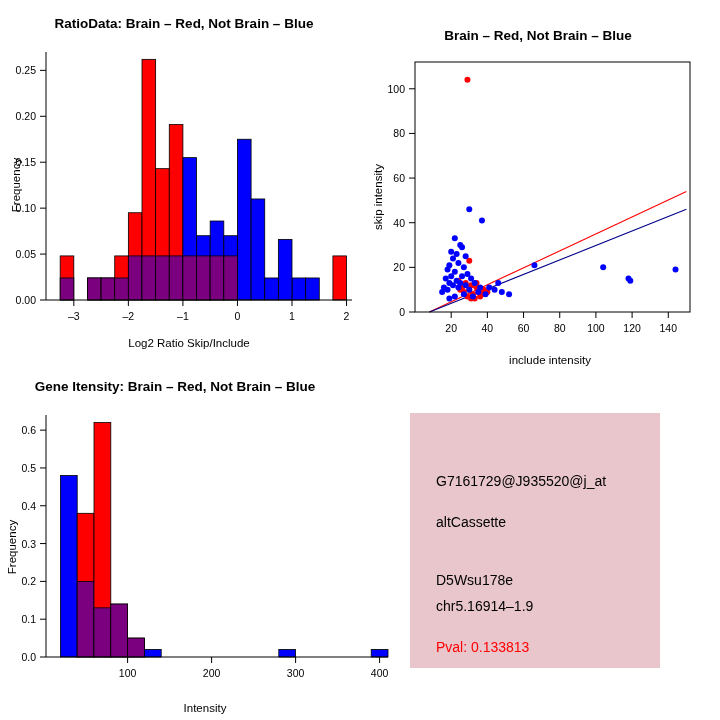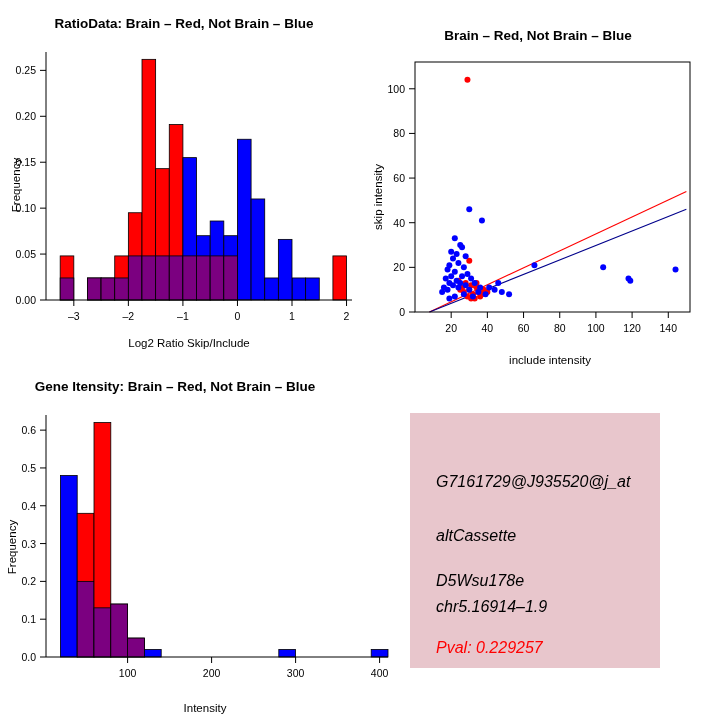--- a/index.html
+++ b/index.html
@@ -17,24 +17,23 @@
 
   
   #info-box {
     left:410px; top:413px;
     width:250px; height:255px;
     background:#e8c6cc;
   }
   #info-box .line {
     position:absolute;
     left:26px;
-    font-size:16px;
+    font-size:14px;
     color:#000;
     white-space:nowrap;
-    font-style:italic;
   }
   #info-box .line.pval { color:#ff0000; }
 </style>
 </head>
 <body>
 
 <div class="panel" id="panel-hist-ratio" style="left:4px; top:0; width:360px; height:360px;">
   <svg width="360" height="360" viewBox="0 0 360 360">
     <text id="t1" x="180" y="28" text-anchor="middle" font-size="13.5" font-weight="bold">RatioData: Brain – Red, Not Brain – Blue</text>
     <g id="p1-bars">
@@ -255,17 +254,17 @@
         <line x1="46" y1="73.125" x2="40" y2="73.125" stroke="#000" stroke-width="1"></line>
         <text x="36" y="77.125" font-size="10.5" fill="#000" text-anchor="end">0.6</text>
       </g>
     <text id="x3" x="205" y="355" text-anchor="middle" font-size="11.5">Intensity</text>
     <text id="y3" x="16" y="190" text-anchor="middle" font-size="11.5" transform="rotate(-90 16 190)">Frequency</text>
   </svg>
 </div>
 
 <div class="panel" id="info-box">
   <div class="line" style="top:60px;">G7161729@J935520@j_at</div>
-  <div class="line" style="top:114px;">altCassette</div>
+  <div class="line" style="top:101px;">altCassette</div>
   <div class="line" style="top:159px;">D5Wsu178e</div>
   <div class="line" style="top:185px;">chr5.16914–1.9</div>
-  <div class="line pval" style="top:226px;">Pval: 0.229257</div>
+  <div class="line pval" style="top:226px;">Pval: 0.133813</div>
 </div>
 
 </body></html>

